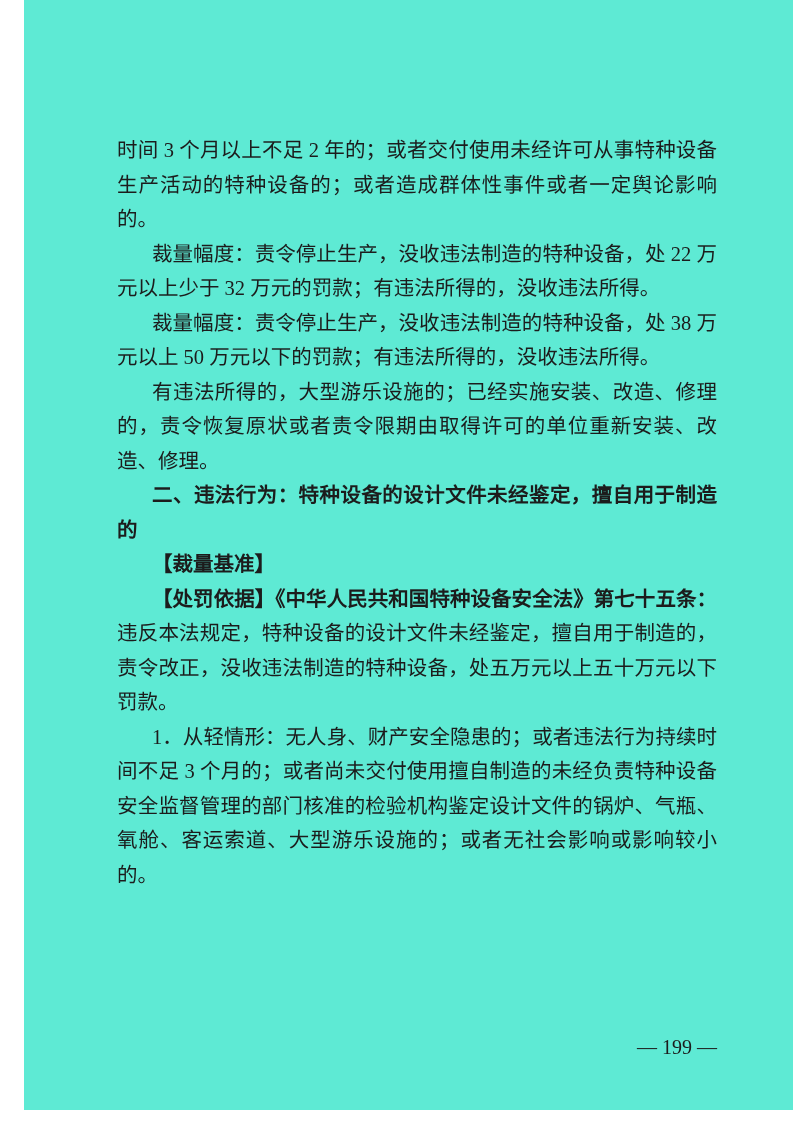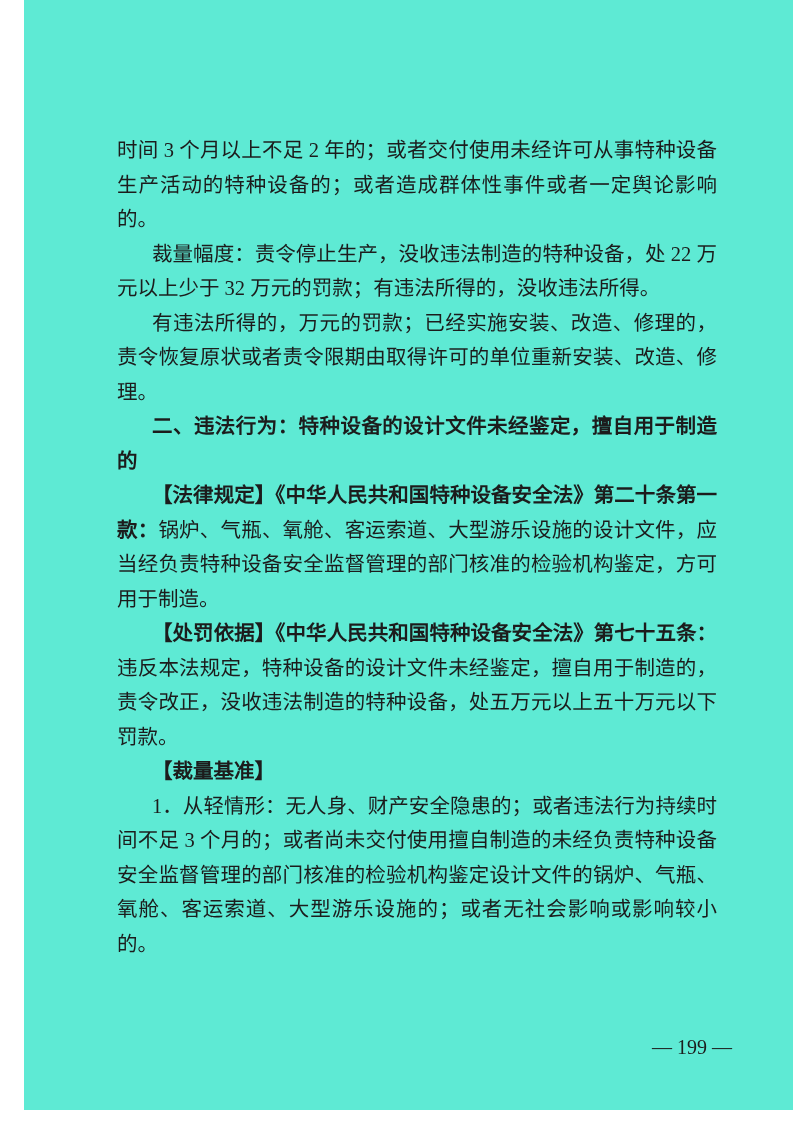--- a/index.html
+++ b/index.html
@@ -31,50 +31,50 @@
     text-justify: inter-character;
     word-break: break-all;
   }
   .indent { text-indent: 35px; }
   .hei {
     font-family: Liberation Sans, sans-serif;
     font-weight: 700;
   }
   .footer {
     position: absolute;
-    left: 108px;
+    left: 93px;
     top: 1034px;
     width: 600px;
     text-align: right;
     font-size: 20px;
     line-height: 26px;
     color: #1c1c1c;
     font-family: "Liberation Serif", serif;
   }
 </style>
 </head>
 <body>
 
 <div class="page">
   <div class="content">
 
     <p>时间 3 个月以上不足 2 年的；或者交付使用未经许可从事特种设备生产活动的特种设备的；或者造成群体性事件或者一定舆论影响的。</p>
 
     <p class="indent">裁量幅度：责令停止生产，没收违法制造的特种设备，处 22 万元以上少于 32 万元的罚款；有违法所得的，没收违法所得。</p>
 
 
+    <p class="indent">裁量幅度：责令停止生产，没收违法制造的特种设备，处 38 万元以上 50 万元以下的罚款；有违法所得的，没收违法所得。</p>
 
-    <p class="indent">有违法所得的，万元的罚款；已经实施安装、改造、修理的，责令恢复原状或者责令限期由取得许可的单位重新安装、改造、修理。</p>
+    <p class="indent">有违法所得的，大型游乐设施的；已经实施安装、改造、修理的，责令恢复原状或者责令限期由取得许可的单位重新安装、改造、修理。</p>
 
     <p class="indent hei">二、违法行为：特种设备的设计文件未经鉴定，擅自用于制造的</p>
 
-    <p class="indent"><span class="hei">【法律规定】《中华人民共和国特种设备安全法》第二十条第一款：</span><span>锅炉、气瓶、氧舱、客运索道、大型游乐设施的设计文件，应当经负责特种设备安全监督管理的部门核准的检验机构鉴定，方可用于制造。</span></p>
+
+    <p class="indent hei">【裁量基准】</p>
 
     <p class="indent"><span class="hei">【处罚依据】《中华人民共和国特种设备安全法》第七十五条：</span><span>违反本法规定，特种设备的设计文件未经鉴定，擅自用于制造的，责令改正，没收违法制造的特种设备，处五万元以上五十万元以下罚款。</span></p>
-
-    <p class="indent hei">【裁量基准】</p>
 
     <p class="indent">1．从轻情形：无人身、财产安全隐患的；或者违法行为持续时间不足 3 个月的；或者尚未交付使用擅自制造的未经负责特种设备安全监督管理的部门核准的检验机构鉴定设计文件的锅炉、气瓶、氧舱、客运索道、大型游乐设施的；或者无社会影响或影响较小的。</p>
 
   </div>
 
   <div class="footer">— 199 —</div>
 </div>
 
 </body></html>

